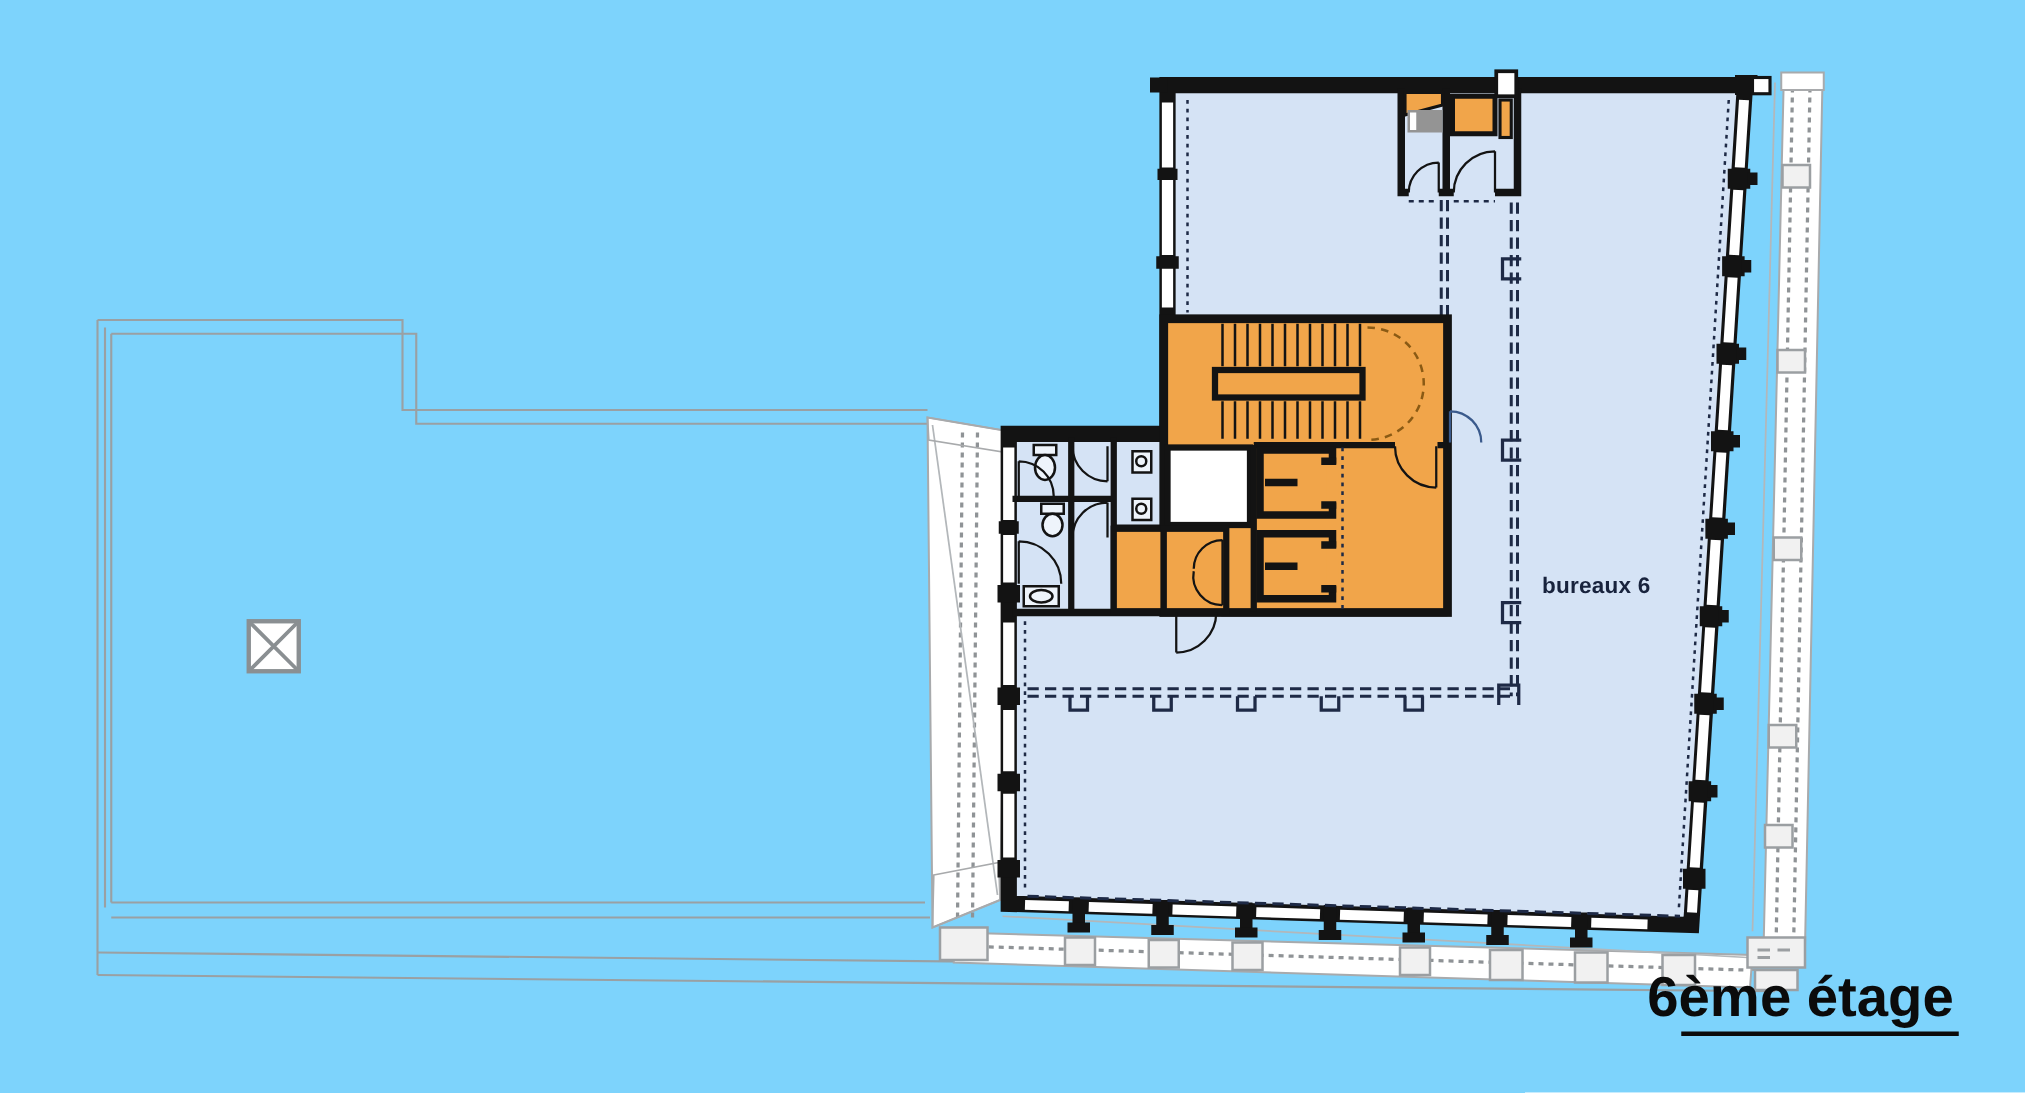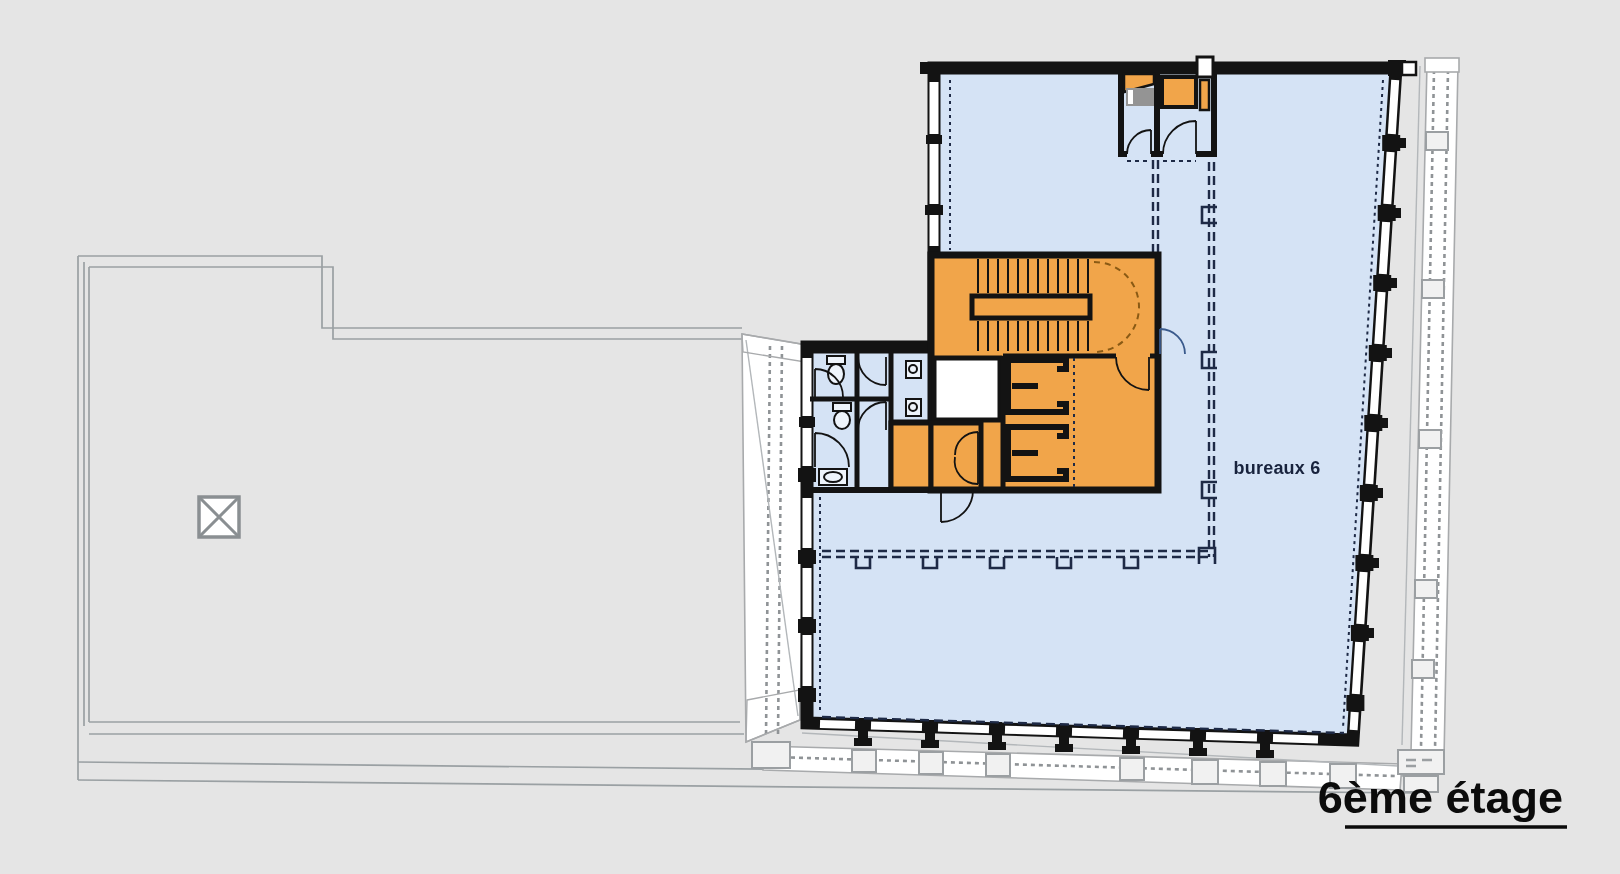--- a/index.html
+++ b/index.html
@@ -1,16 +1,16 @@
 <!DOCTYPE html>
 <html><head>
 <meta charset="utf-8">
 <style>
   html,body{margin:0;padding:0;background:#ffffff;}
-  .page{position:relative;width:1620px;height:874px;background:#e5e5e5;overflow:hidden;
+  .page{position:relative;width:1620px;height:874px;background:#7dd3fc;overflow:hidden;
         font-family:"Liberation Sans", sans-serif;}
   
   .w13{stroke:#131313;stroke-width:13;fill:none}
   .w6 {stroke:#131313;stroke-width:6;fill:none}
   .w5 {stroke:#131313;stroke-width:5;fill:none}
   .thin{stroke:#131313;stroke-width:2;fill:none}
   .win{stroke:#ffffff;stroke-width:8;fill:none}
   .winv{stroke:#ffffff;stroke-width:9;fill:none}
   .gl{stroke:#9aa0a3;stroke-width:1.7;fill:none}
   .gl2{stroke:#b3b7ba;stroke-width:1.4;fill:none}

